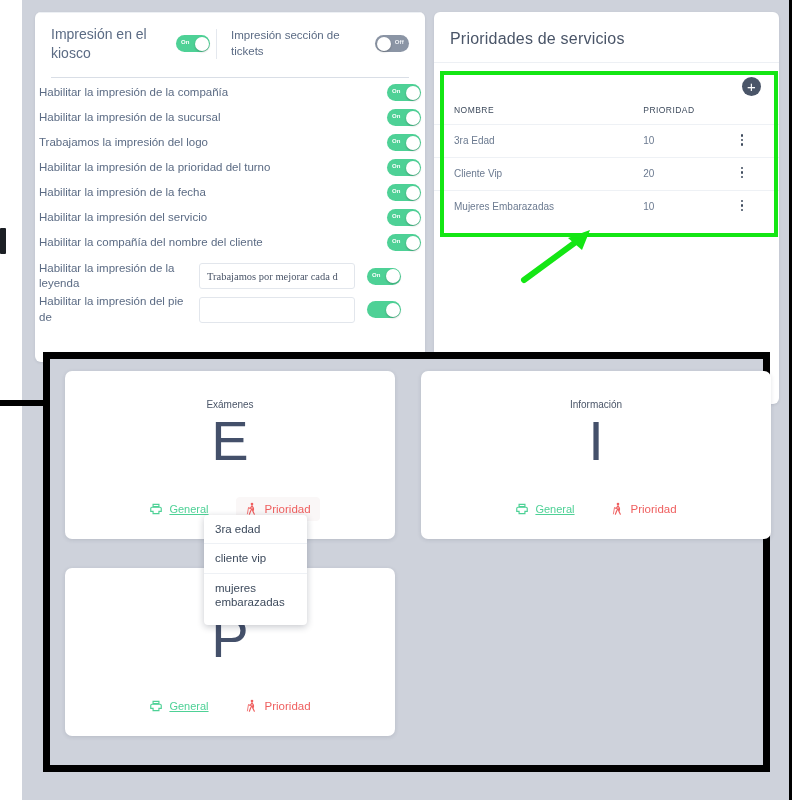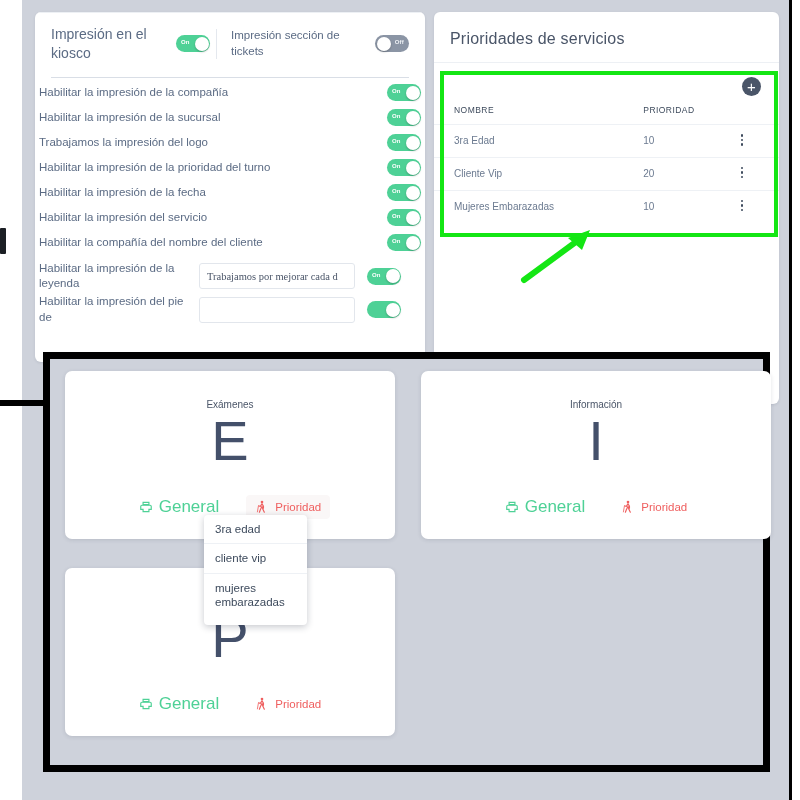--- a/index.html
+++ b/index.html
@@ -138,21 +138,21 @@
     text-align:center;font-size:56px;color:#44506a;line-height:.95;
     margin-top:4px;font-weight:400;
   }
   .kactions{
     position:absolute;left:0;right:0;bottom:18px;
     display:flex;justify-content:center;align-items:center;gap:18px;
   }
   .kaction{
     display:flex;align-items:center;gap:6px;padding:4px 9px;border-radius:4px;
   }
-  .kaction.general span{color:#4ed196;font-size:17px;}
+  .kaction.general span{color:#4ed196;font-size:11px;text-decoration:underline;}
   .kaction.prioridad span{color:#ef5f5f;font-size:11.5px;}
   .kaction.hovered{background:#faf7f7;}
 
   
   #priority-dropdown{
     position:absolute;left:204px;top:515px;width:103px;height:110px;
     background:#fff;border-radius:4px;
     box-shadow:0 2px 7px rgba(20,30,50,.24);
     overflow:hidden;
   }

